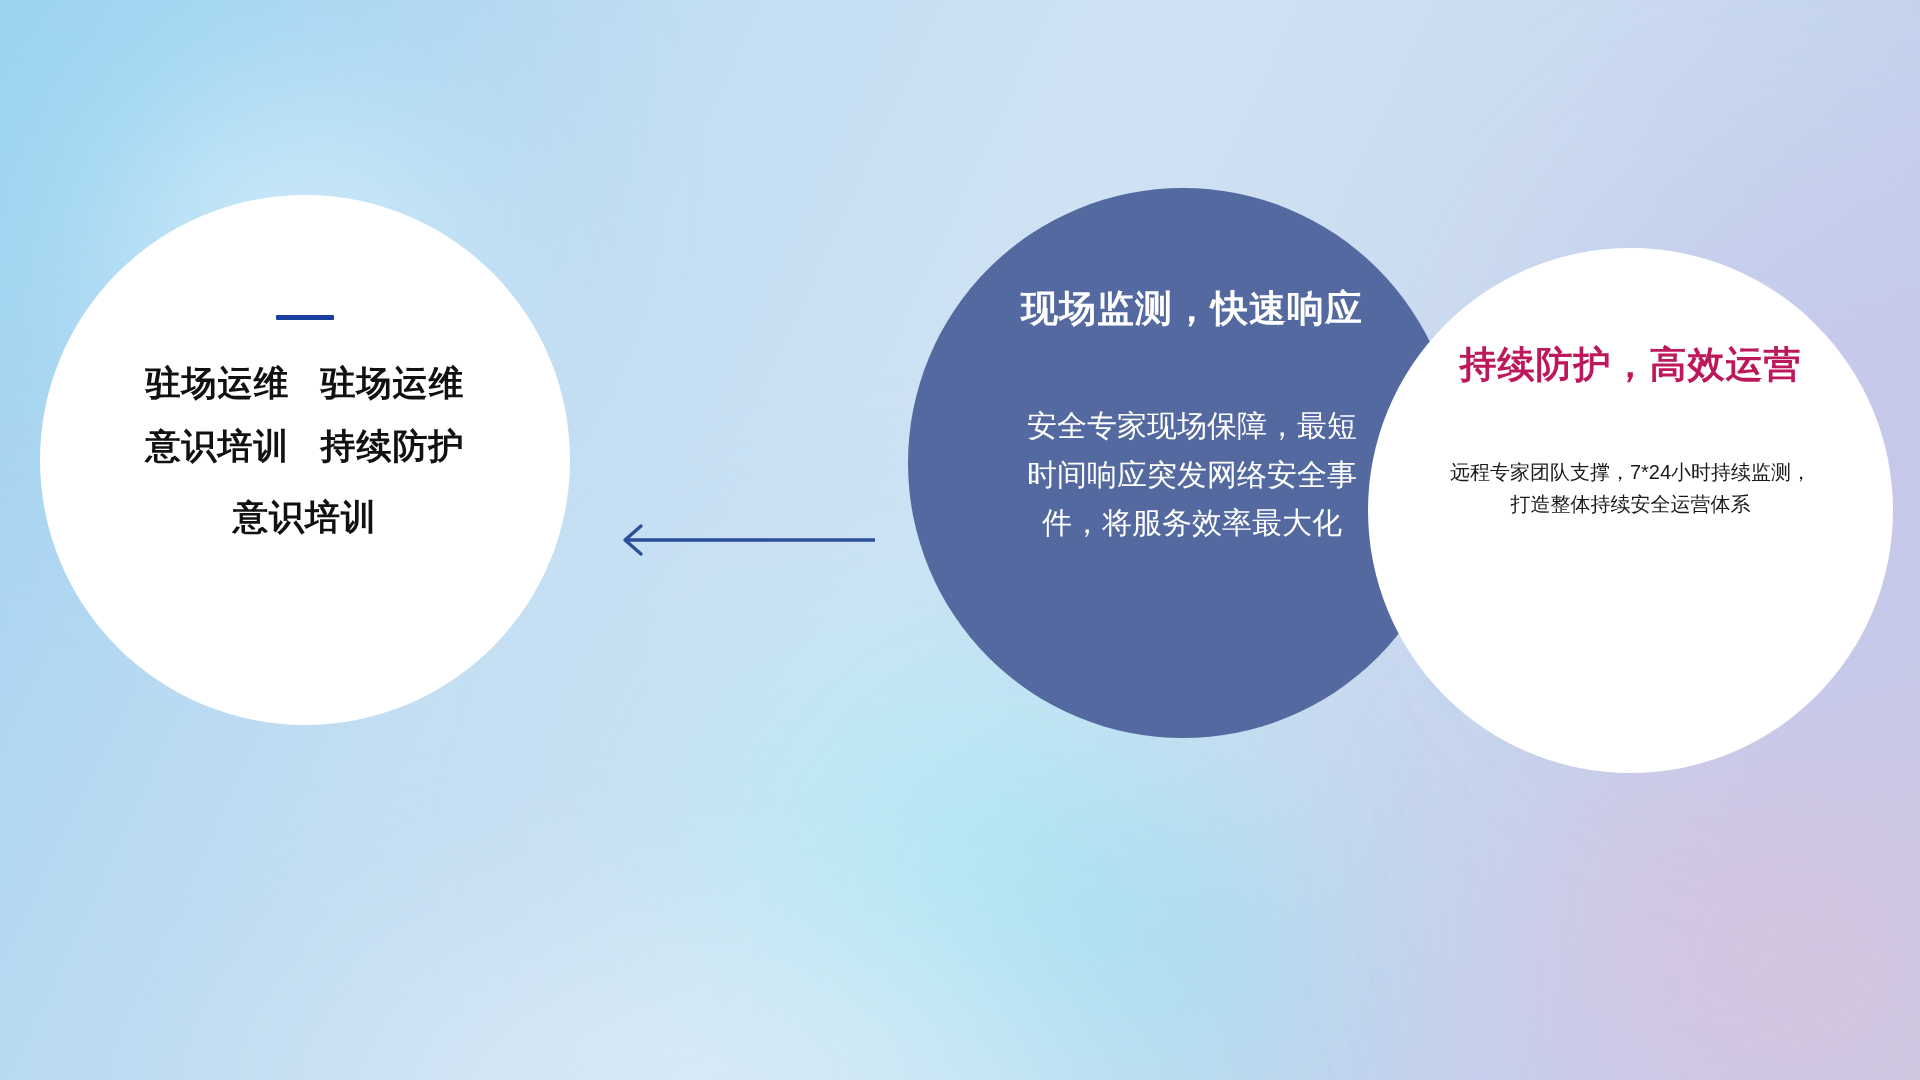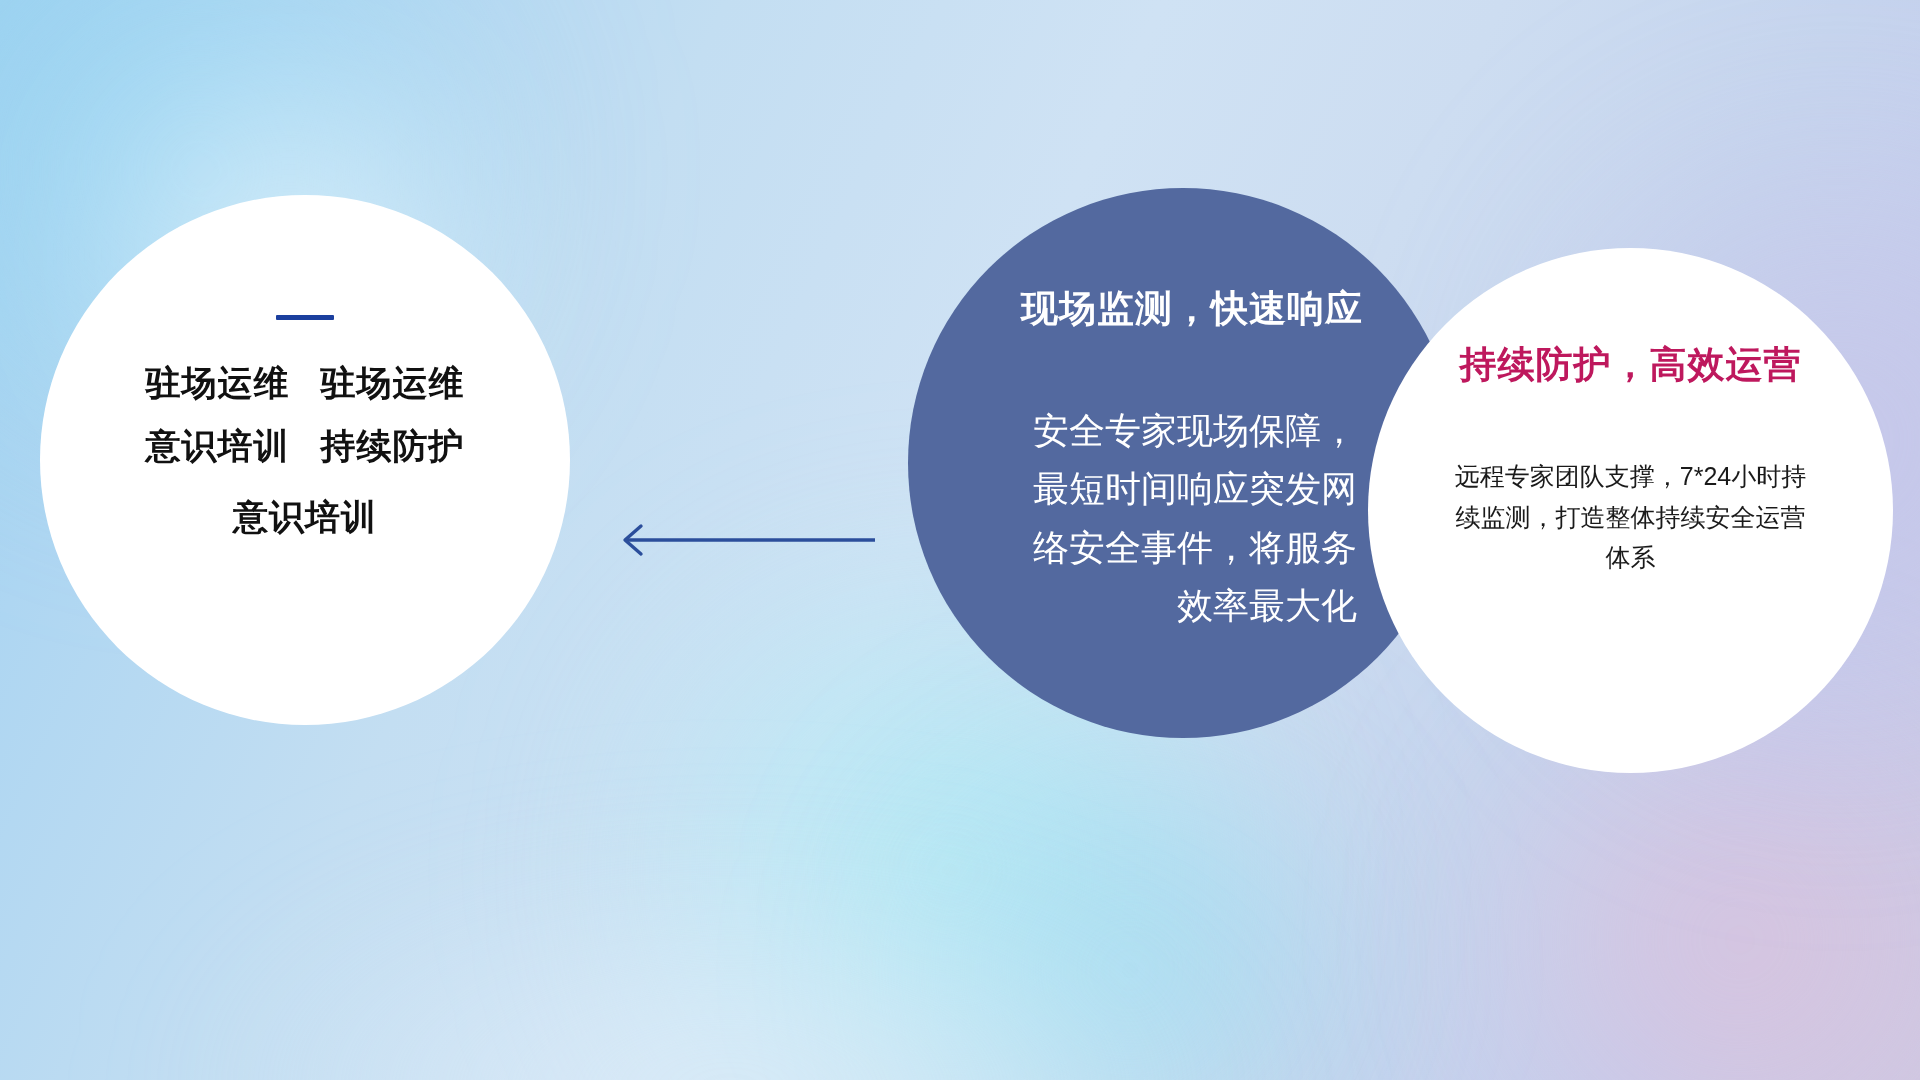--- a/index.html
+++ b/index.html
@@ -139,24 +139,24 @@
     font-size: 37px;
     font-weight: bold;
     color: #ffffff;
     letter-spacing: 1px;
     white-space: nowrap;
     margin-left: 18px;
   }
   .mid-body {
     margin-top: 68px;
     width: 330px;
-    font-size: 36px;
+    font-size: 30px;
     color: #ffffff;
     line-height: 1.62;
-    text-align: right;
+    text-align: center;
     margin-left: 18px;
   }
 
   
   .right-inner {
     width: 100%;
     padding-top: 92px;
     display: flex;
     flex-direction: column;
     align-items: center;
@@ -164,21 +164,21 @@
   .right-title {
     font-size: 37px;
     font-weight: bold;
     color: #be185d;
     letter-spacing: 1px;
     white-space: nowrap;
   }
   .right-body {
     margin-top: 66px;
     width: 370px;
-    font-size: 25px;
+    font-size: 20px;
     color: #1a1a1a;
     line-height: 1.62;
     text-align: center;
   }
 
   
   .arrow-wrap {
     position: absolute;
     left: 605px;
     top: 518px;

